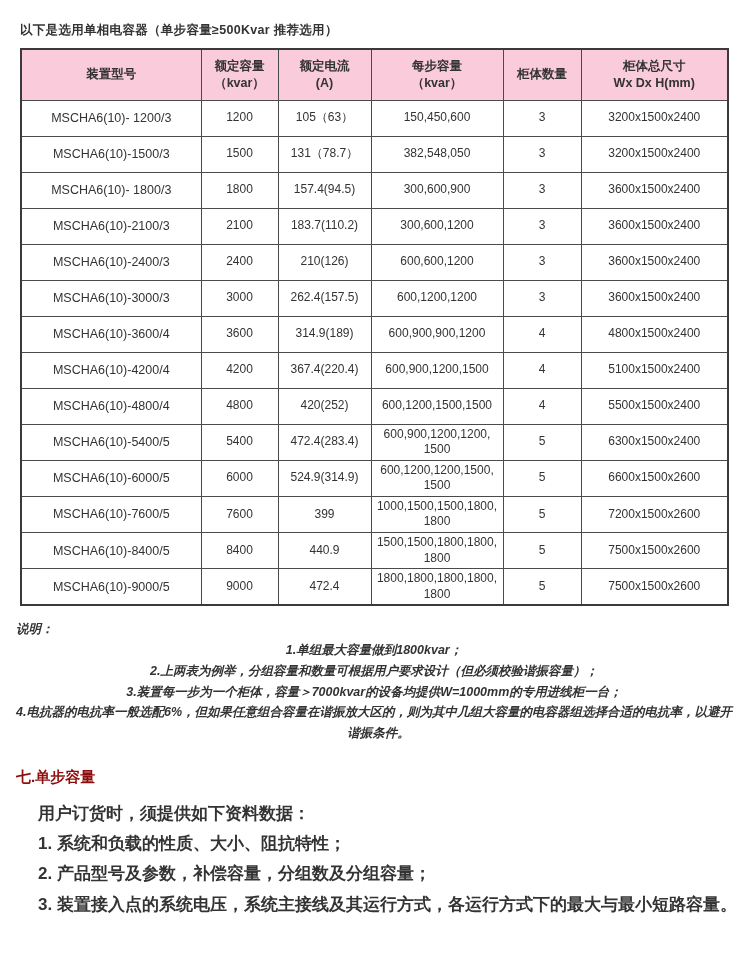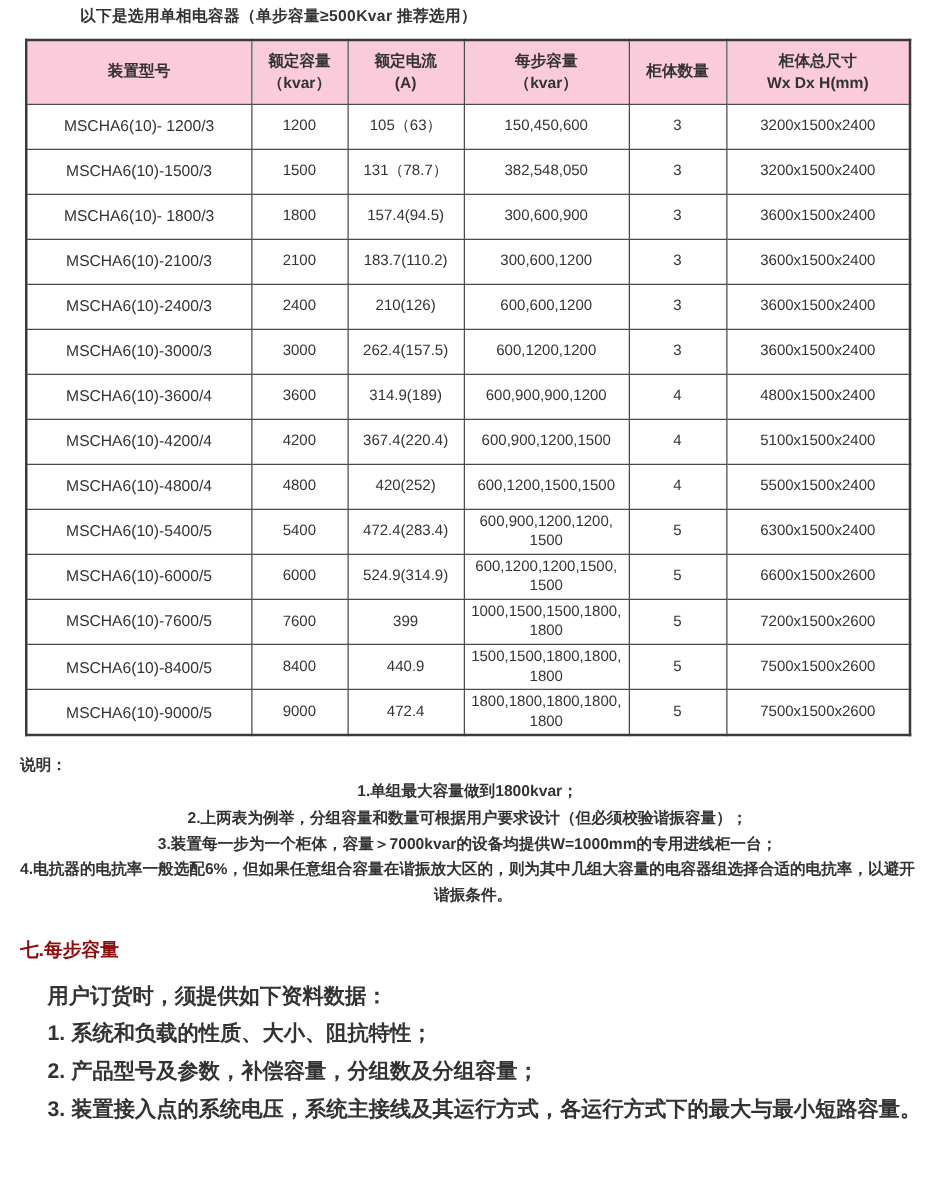--- a/index.html
+++ b/index.html
@@ -13,25 +13,24 @@
   html, body {
     margin: 0; padding: 0;
     width: 750px; height: 954px;
     background: #ffffff;
     font-family: "Liberation Sans", sans-serif;
     color: var(--text);
   }
   .page { width: 750px; height: 954px; overflow: hidden; }
 
   .intro {
-    padding: 5px 0 0 20px;
+    padding: 22px 0 0 20px;
     font-size: 12.5px;
     font-weight: bold;
     letter-spacing: 0.3px;
-    margin-left: 44px;
   }
 
   table.spec {
     border-collapse: collapse;
     table-layout: fixed;
     width: 707px;
     margin: 9px 0 12px 20px;
     border: 2px solid var(--border-outer);
   }
   table.spec th, table.spec td {
@@ -55,20 +54,21 @@
     line-height: 1.3;
     background: #ffffff;
   }
   table.spec td.model { font-size: 12.5px; }
 
   .notes {
     margin: 13px 4px 0 16px;
     width: 716px;
     font-size: 12.5px;
     line-height: 1.66;
+    font-style: italic;
   }
   .note-heading { font-weight: bold; }
   .note-item {
     padding-left: 9px;
     text-indent: -9px;
     font-weight: bold;
     text-align: center;
   }
 
   .order { margin-top: 24px; }
@@ -238,21 +238,21 @@
 
   <div class="notes">
     <div class="note-heading">说明：</div>
     <div class="note-item">1.单组最大容量做到1800kvar；</div>
     <div class="note-item">2.上两表为例举，分组容量和数量可根据用户要求设计（但必须校验谐振容量）；</div>
     <div class="note-item">3.装置每一步为一个柜体，容量＞7000kvar的设备均提供W=1000mm的专用进线柜一台；</div>
     <div class="note-item">4.电抗器的电抗率一般选配6%，但如果任意组合容量在谐振放大区的，则为其中几组大容量的电容器组选择合适的电抗率，以避开谐振条件。</div>
   </div>
 
   <div class="order">
-    <div class="order-heading">七.每步容量</div>
+    <div class="order-heading">七.单步容量</div>
     <div class="order-body">
       <div>用户订货时，须提供如下资料数据：</div>
       <div>1.  系统和负载的性质、大小、阻抗特性；</div>
       <div>2.  产品型号及参数，补偿容量，分组数及分组容量；</div>
       <div>3.  装置接入点的系统电压，系统主接线及其运行方式，各运行方式下的最大与最小短路容量。</div>
     </div>
   </div>
 
 </div>
 

